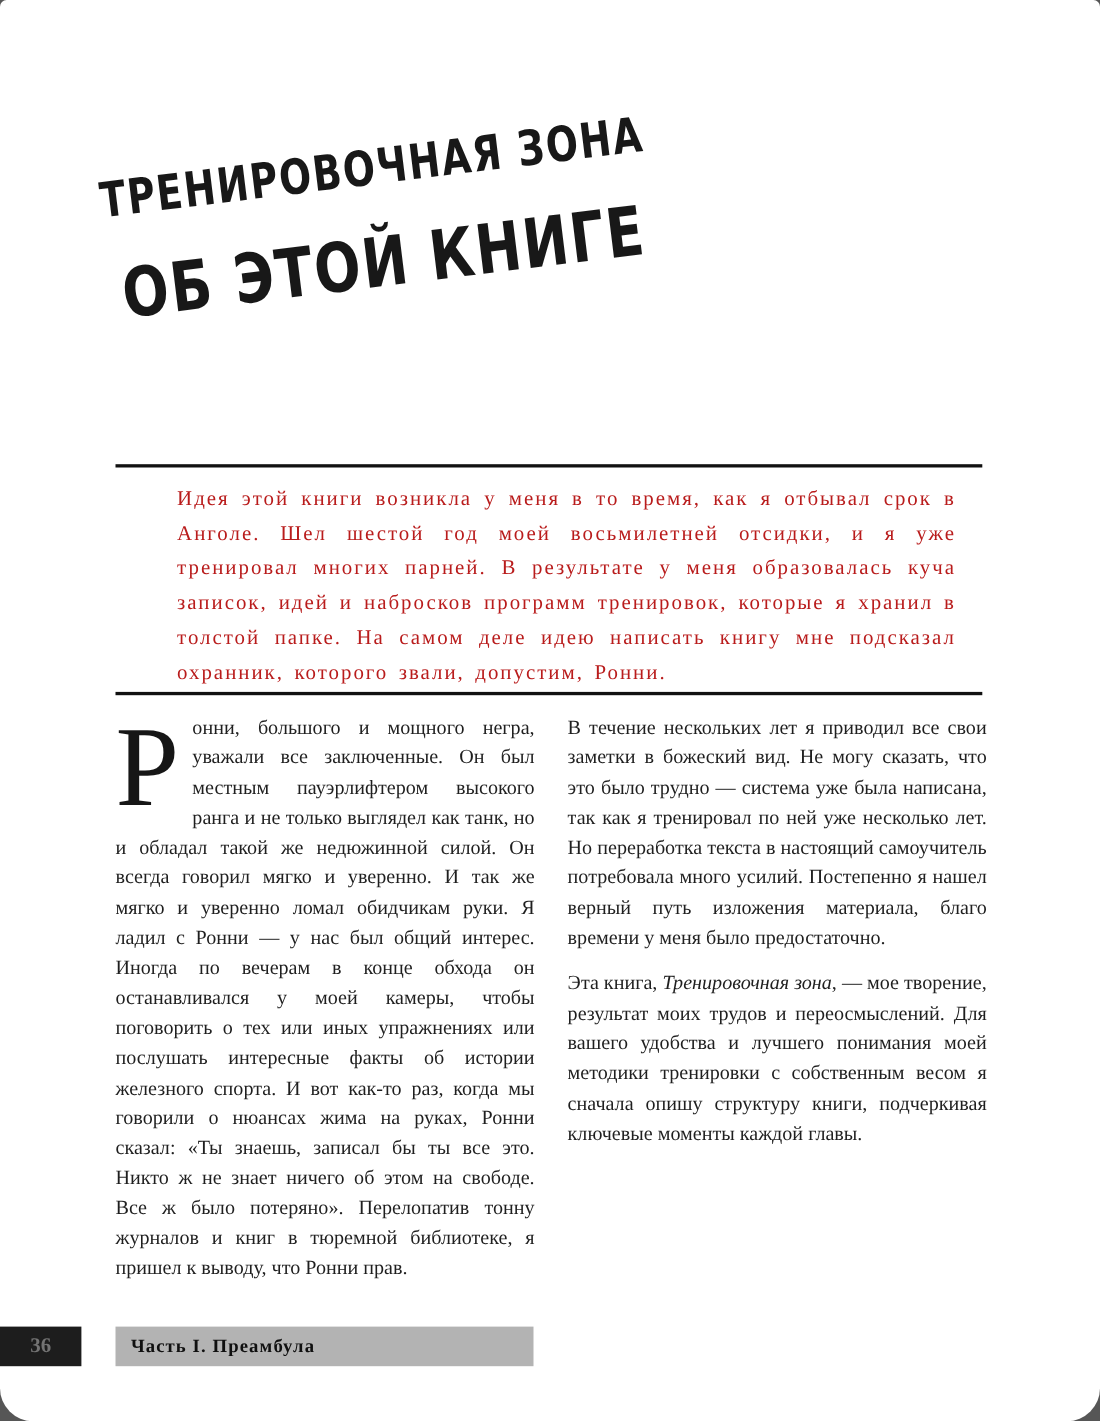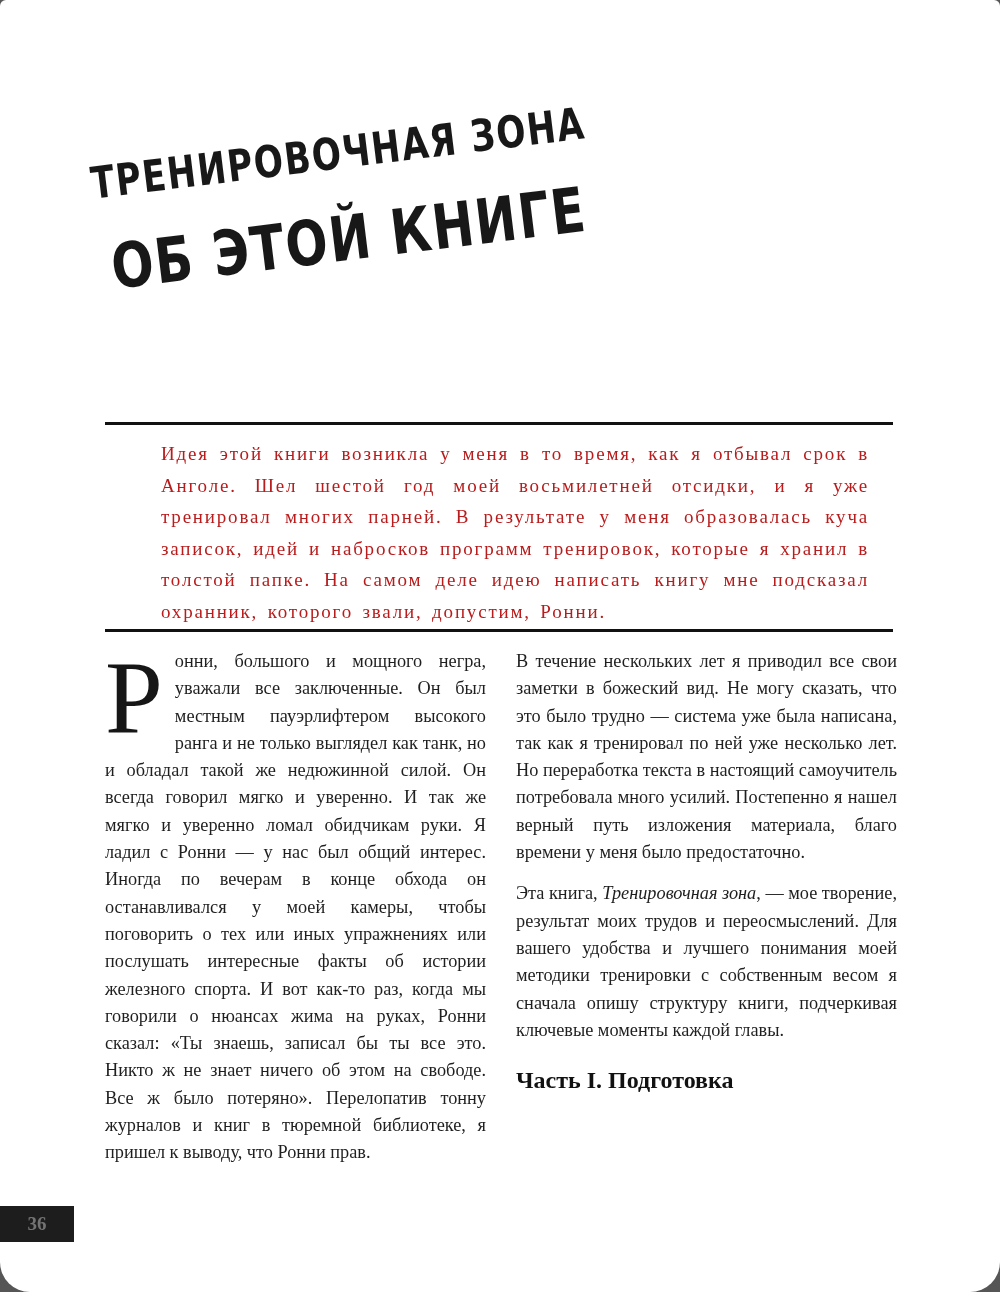--- a/index.html
+++ b/index.html
@@ -159,20 +159,20 @@
 
     <div class="col">
       <p><span class="drop-cap">Р</span><span>онни, большого и мощного негра, уважали все заключенные. Он был местным пауэрлифтером высокого ранга и не только выглядел как танк, но и обладал такой же недюжинной силой. Он всегда говорил мягко и уверенно. И так же мягко и уверенно ломал обидчикам руки. Я ладил с Ронни — у нас был общий интерес. Иногда по вечерам в конце обхода он останавливался у моей камеры, чтобы поговорить о тех или иных упражнениях или послушать интересные факты об истории железного спорта. И вот как-то раз, когда мы говорили о нюансах жима на руках, Ронни сказал: «Ты знаешь, записал бы ты все это. Никто ж не знает ничего об этом на свободе. Все ж было потеряно». Перелопатив тонну журналов и книг в тюремной библиотеке, я пришел к выводу, что Ронни прав.</span></p>
     </div>
 
     <div class="col">
       <p>В течение нескольких лет я приводил все свои заметки в божеский вид. Не могу сказать, что это было трудно — система уже была написана, так как я тренировал по ней уже несколько лет. Но переработка текста в настоящий самоучитель потребовала много усилий. Постепенно я нашел верный путь изложения материала, благо времени у меня было предостаточно.</p>
 
       <p><span>Эта книга, </span><span class="book-title-italic">Тренировочная зона</span><span>, — мое творение, результат моих трудов и переосмыслений. Для вашего удобства и лучшего понимания моей методики тренировки с собственным весом я сначала опишу структуру книги, подчеркивая ключевые моменты каждой главы.</span></p>
 
-      <h2 class="section-heading">Часть I. Подготовка</h2>
 
     </div>
   </div>
 
   <div class="footer-number">36</div>
+  <div class="footer-bar">Часть I. Преамбула</div>
 
 </div>
 
 </body></html>

